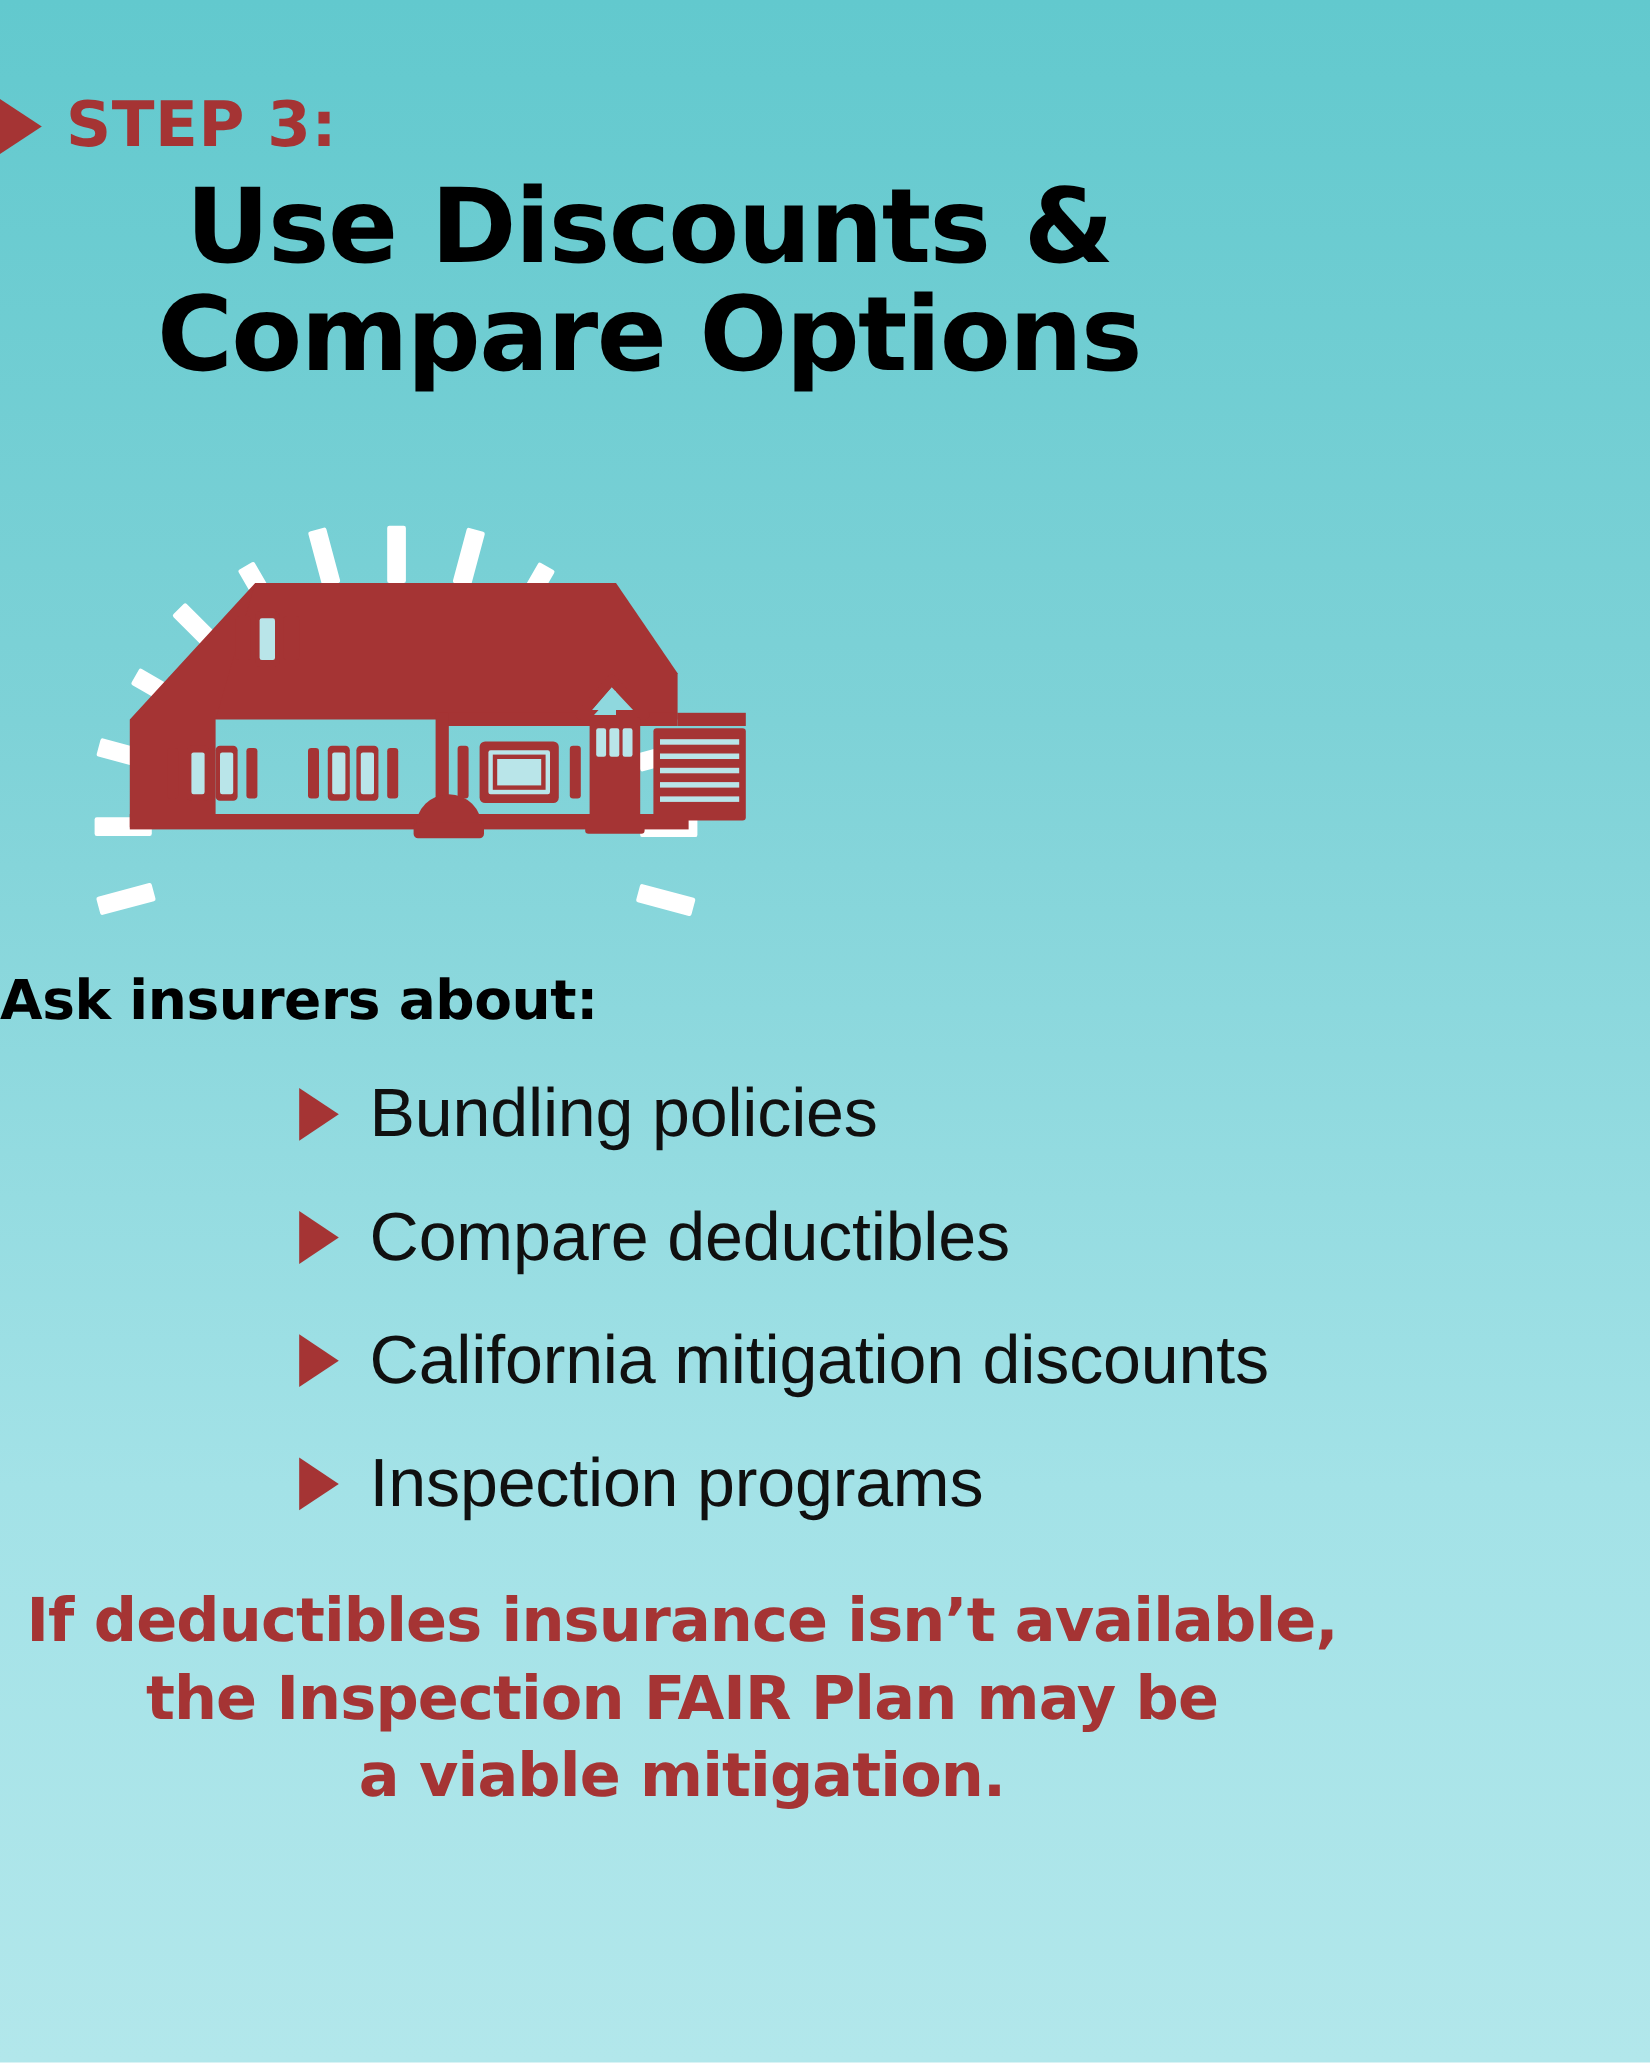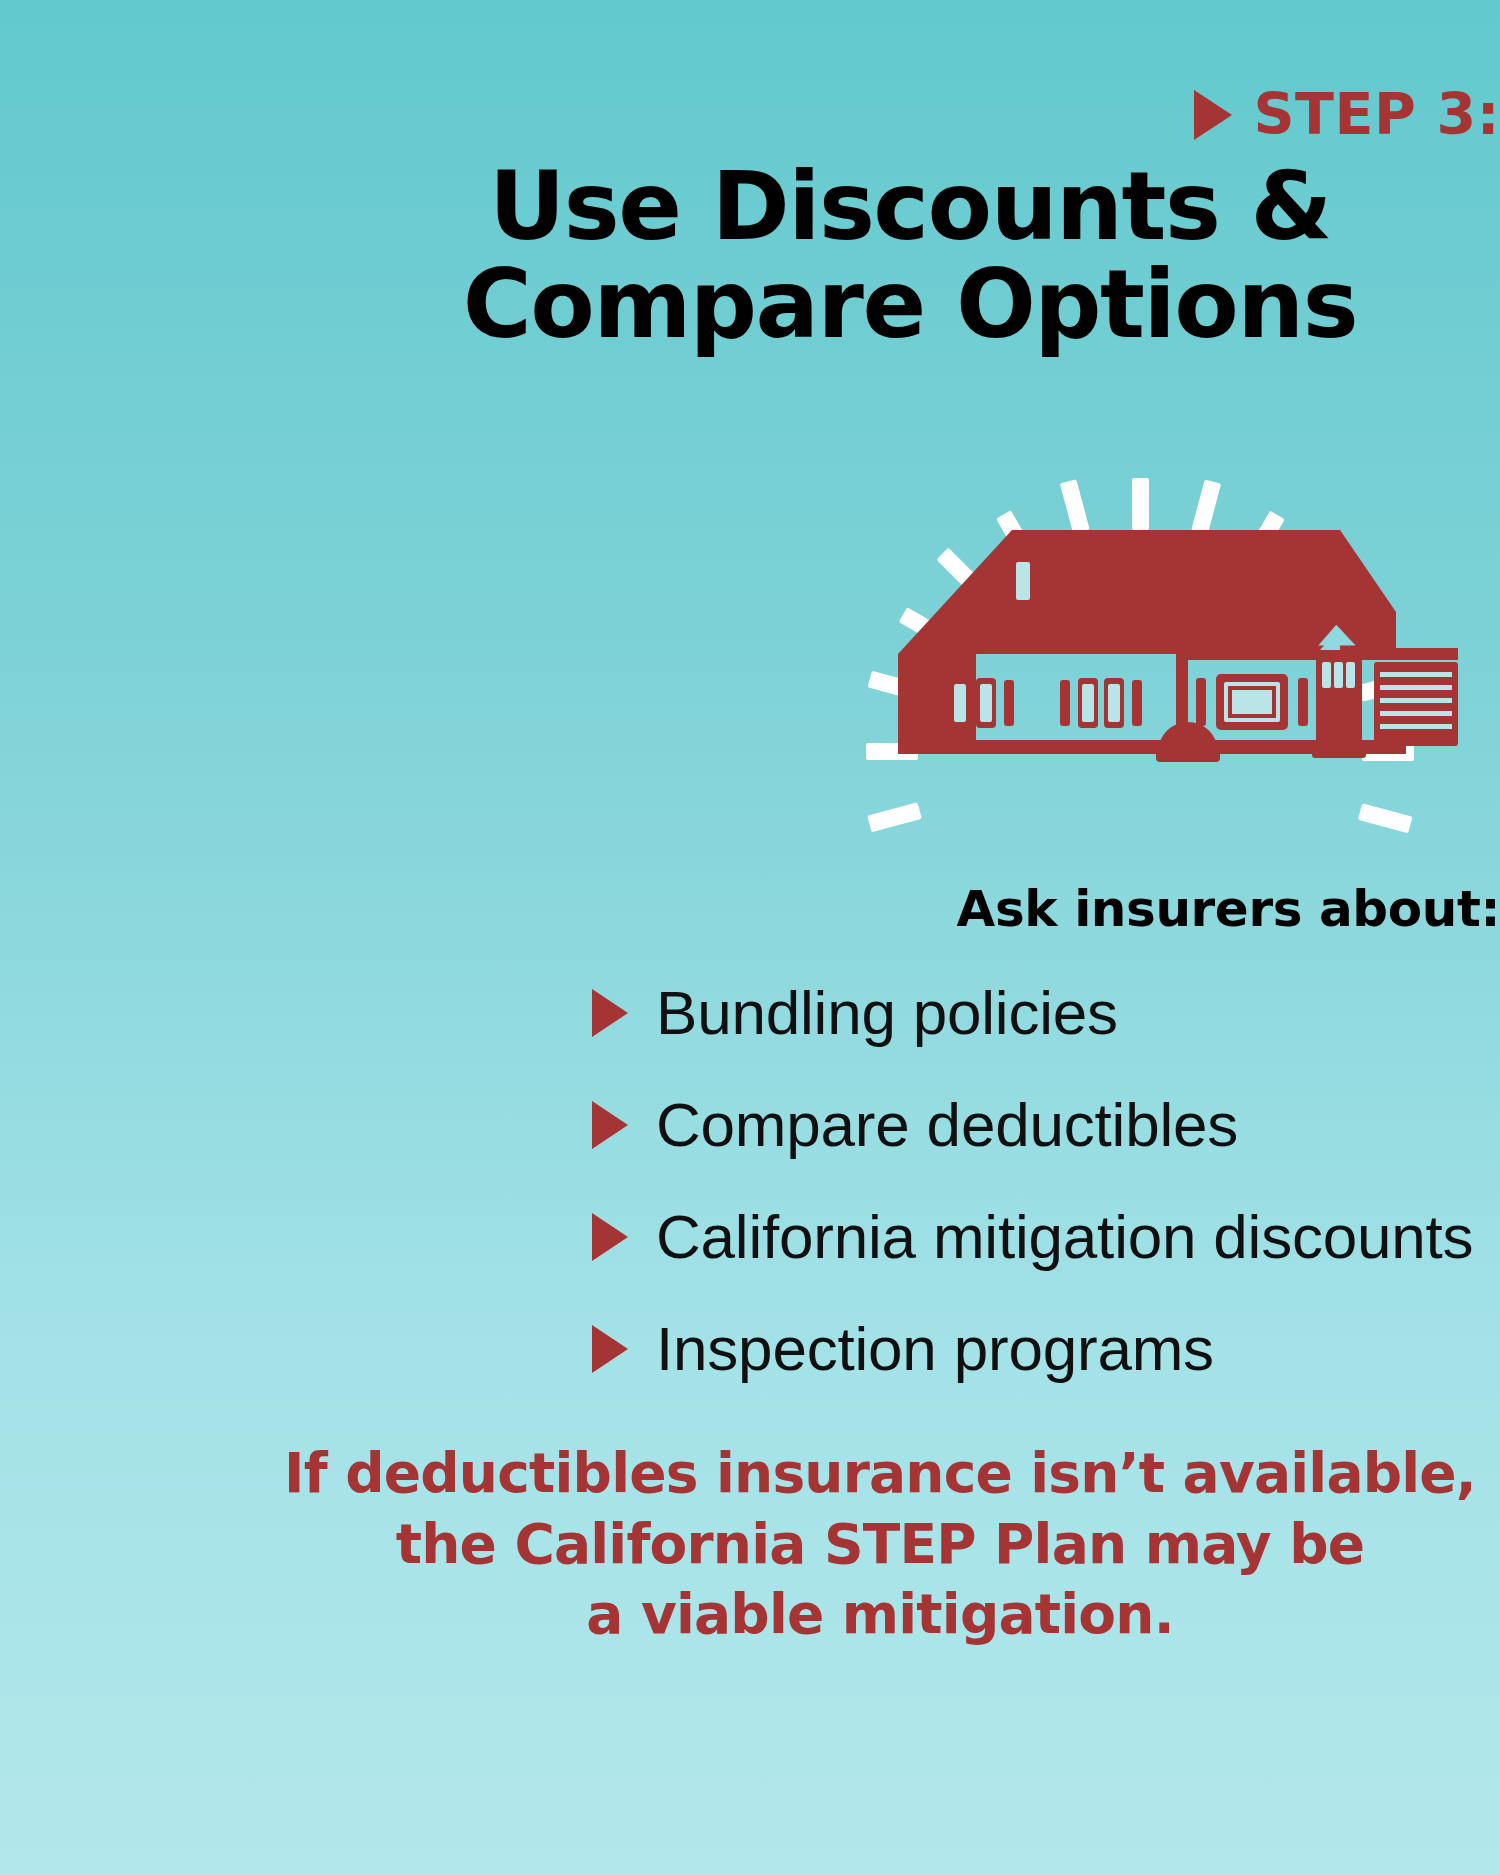--- a/index.html
+++ b/index.html
@@ -13,21 +13,21 @@
     background: linear-gradient(to bottom, #62c9ce 0%, #7ed2d7 35%, #a3e2e7 72%, #b2e7eb 100%);
     overflow: hidden;
     position: relative;
   }
 
   .poster {
     position: absolute;
     inset: 0;
     display: flex;
     flex-direction: column;
-    align-items: flex-end;
+    align-items: flex-start;
   }
 
   
   .step-row {
     margin-top: 86px;
     display: flex;
     align-items: center;
     justify-content: center;
     gap: 22px;
   }
@@ -310,17 +310,17 @@
       <span class="bullet-text">California mitigation discounts</span>
     </div>
     <div class="bullet">
       <span class="bullet-caret"></span>
       <span class="bullet-text">Inspection programs</span>
     </div>
   </div>
 
   <div class="callout">
     <span>If deductibles insurance isn’t available,</span>
-    <span>the California STEP Plan may be</span>
+    <span>the Inspection FAIR Plan may be</span>
     <span>a viable mitigation.</span>
   </div>
 
 </div>
 
 </body></html>

